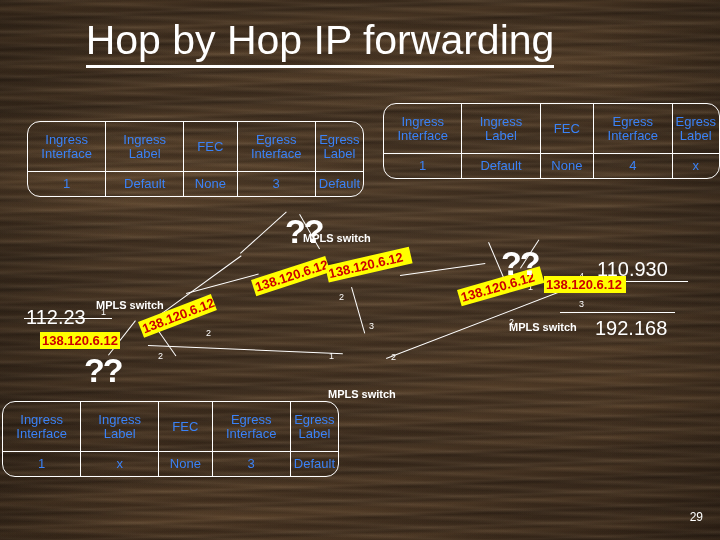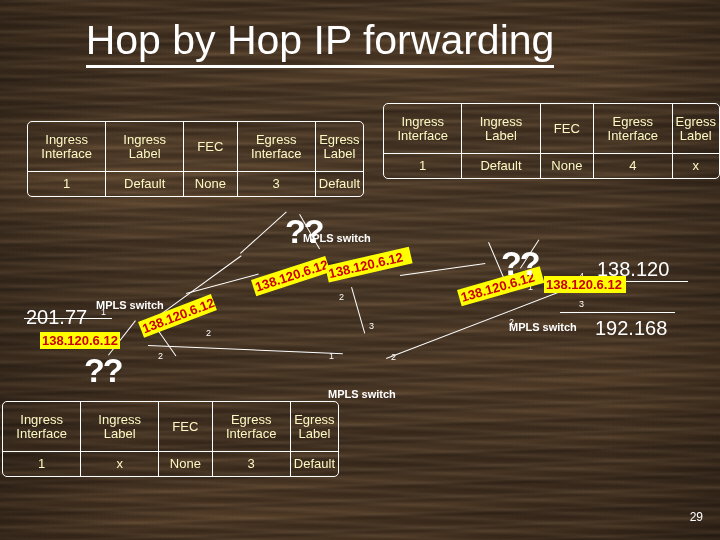--- a/index.html
+++ b/index.html
@@ -52,23 +52,23 @@
     color:#ffffff;font-size:41px;line-height:46px;font-weight:400;
     letter-spacing:0px;z-index:6;white-space:nowrap;
   }
   #title span{
     border-bottom:3px solid #ffffff;padding-bottom:2px;
   }
 
   
   .fib{
     position:absolute;z-index:7;
-    border:1px solid #ffffff;border-radius:5px;
+    border:1px solid #ffffff;border-radius:13px;
     background:transparent;
-    color:#fef9c3;
+    color:#3b82f6;
     box-sizing:border-box;
   }
   .fib table{border-collapse:collapse;width:100%;height:100%;}
   .fib td{
     border-right:1px solid #ffffff;
     text-align:center;vertical-align:middle;
     padding:0 3px;
     font-size:13px;line-height:14px;
     white-space:nowrap;
   }
@@ -139,22 +139,22 @@
   <div class="ifnum" style="left:339px;top:293px;">2</div>
   <div class="ifnum" style="left:369px;top:322px;">3</div>
   <div class="ifnum" style="left:391px;top:353px;">2</div>
   <div class="ifnum" style="left:509px;top:318px;">2</div>
   <div class="ifnum" style="left:528px;top:283px;">1</div>
   <div class="ifnum" style="left:341px;top:268px;">2</div>
   <div class="ifnum" style="left:579px;top:272px;">4</div>
   <div class="ifnum" style="left:579px;top:300px;">3</div>
 </div>
 
-<div class="netlabel" style="left:26px;top:306px;">201.77</div>
-<div class="netlabel" style="left:597px;top:258px;">138.120</div>
+<div class="netlabel" style="left:26px;top:306px;">112.23</div>
+<div class="netlabel" style="left:597px;top:258px;">110.930</div>
 <div class="netlabel" style="left:595px;top:317px;">192.168</div>
 
 <div class="switchlabel" style="left:96px;top:298px;">MPLS switch</div>
 <div class="switchlabel" style="left:303px;top:231px;">MPLS switch</div>
 <div class="switchlabel" style="left:328px;top:387px;">MPLS switch</div>
 <div class="switchlabel" style="left:509px;top:320px;">MPLS switch</div>
 
 <div class="pkt" style="left:40px;top:332px;">138.120.6.12</div>
 <div class="pkt" style="left:138px;top:322px;transform:rotate(-21deg);width:74px;">138.120.6.12</div>
 <div class="pkt" style="left:251px;top:280px;transform:rotate(-18deg);width:74px;">138.120.6.12</div>

